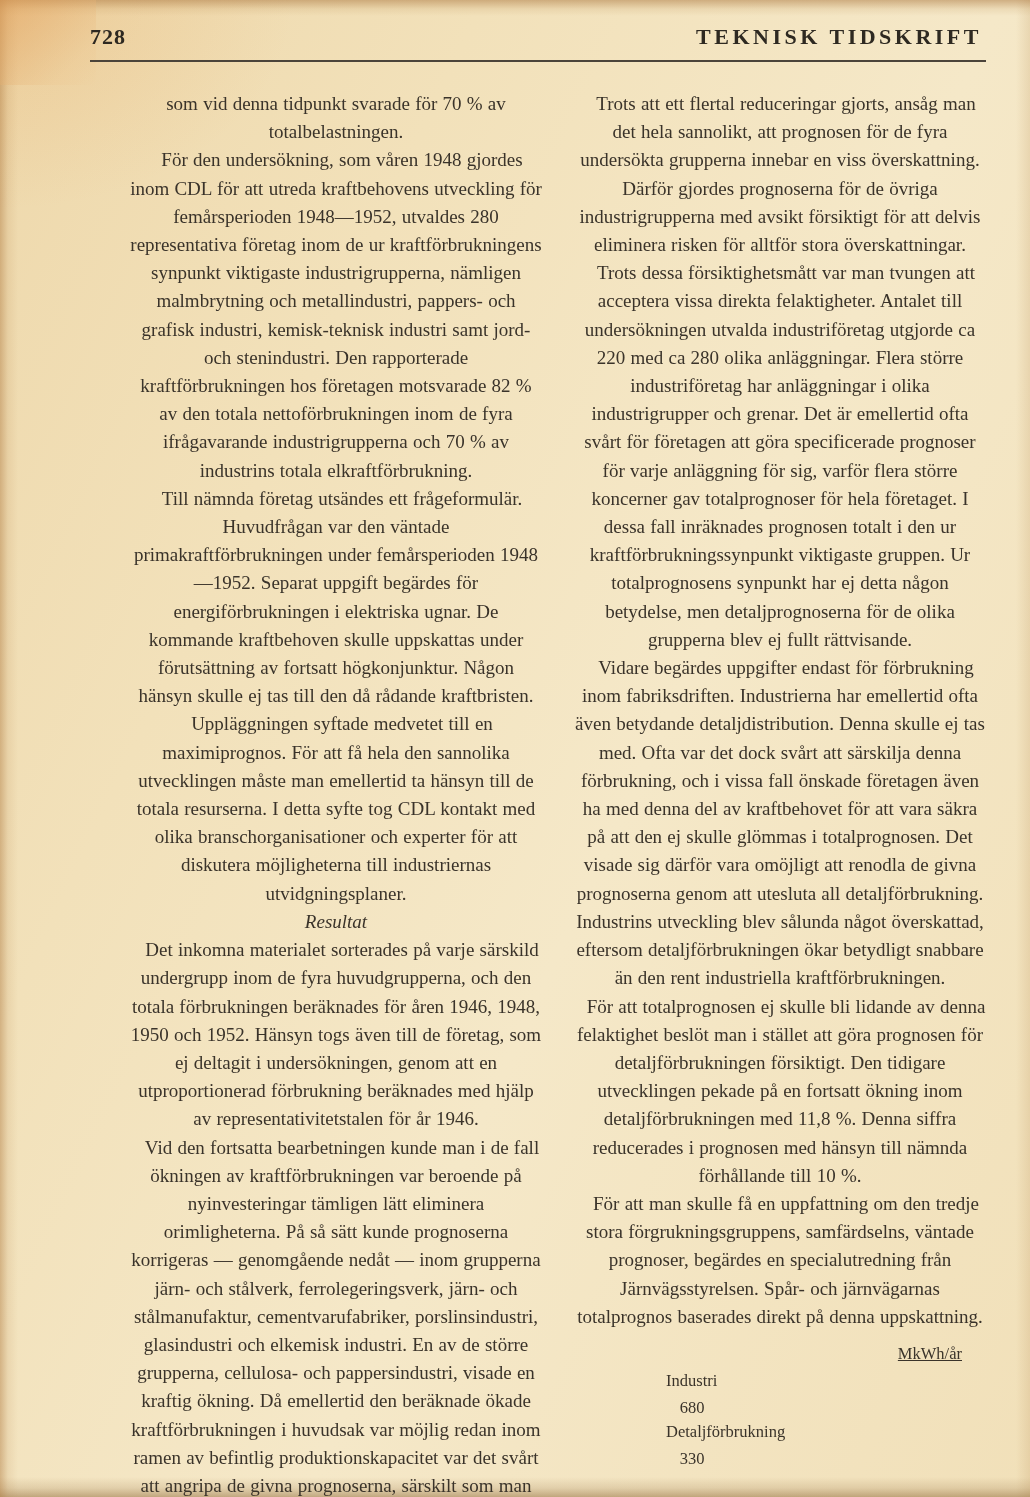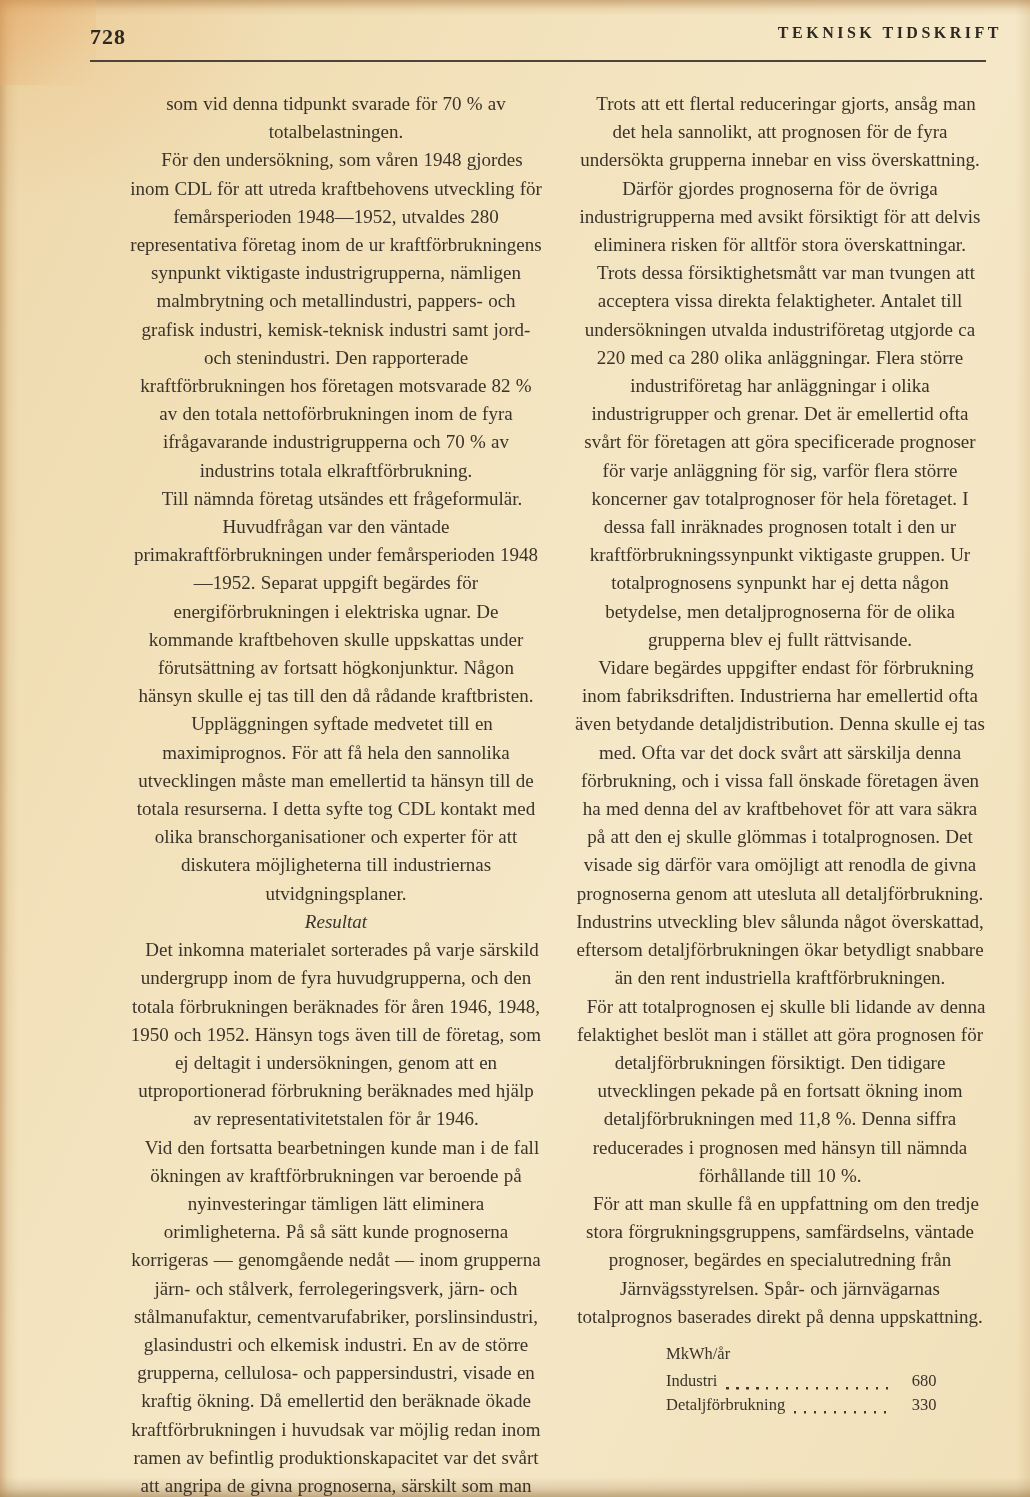--- a/index.html
+++ b/index.html
@@ -18,26 +18,26 @@
       linear-gradient(115deg, #eed8ab 0%, #f2e1ba 28%, #f5e8c8 58%, #f1e0b9 100%);
     font-family:"Liberation Serif","DejaVu Serif",serif;
     color:#3a332a;
   }
   .corner-artifact{
     position:absolute;left:0;top:0;width:96px;height:85px;
     background:linear-gradient(135deg, rgba(225,160,92,0.55), rgba(236,196,140,0.25) 75%, rgba(236,196,140,0) 100%);
     pointer-events:none;
   }
   .running-header{
-    position:absolute;left:90px;right:28px;top:24px;
-    display:flex;justify-content:space-between;align-items:flex-start;
+    position:absolute;left:90px;right:48px;top:24px;
+    display:flex;justify-content:space-between;align-items:center;
     color:#2e2921;
   }
   .page-number{font-size:22px;font-weight:bold;letter-spacing:1px;}
-  .journal-title{font-size:16px;font-weight:bold;letter-spacing:3.5px;}
+  .journal-title{font-size:22px;font-weight:bold;letter-spacing:3.5px;}
   .header-rule{
     position:absolute;left:90px;right:44px;top:60px;height:2px;
     background:#4b443a;
   }
   .columns{
     position:absolute;left:90px;right:44px;top:90px;bottom:30px;
     display:flex;gap:32px;margin-left:40px;
   }
   .column{
     flex:1;min-width:0;
@@ -54,24 +54,24 @@
     text-align:left;
   }
   
   .mini-table{
     width:312px;
     margin:11px 0 17px 92px;
     font-size:16.5px;line-height:24px;
     text-align:left;
   }
   .t-unit{
-    text-align:left;padding-right:16px;margin-bottom:3px;
+    text-align:right;padding-right:16px;margin-bottom:3px;text-decoration:underline;
   }
   .t-row{
-    display:flex;align-items:baseline;padding-right:28px;
+    display:flex;align-items:baseline;padding-right:28px;flex-direction:column;
   }
   .t-label{white-space:nowrap;}
   .t-leader{
     flex:1;height:3px;margin:0 7px 3px 9px;align-self:flex-end;
     background-image:repeating-linear-gradient(90deg,#44392b 0,#44392b 2.5px,transparent 2.5px,transparent 10px);
     background-position:left bottom;background-size:100% 2.5px;background-repeat:no-repeat;
   }
   .t-value{width:52px;text-align:center;white-space:nowrap;}
 </style>
 </head>

